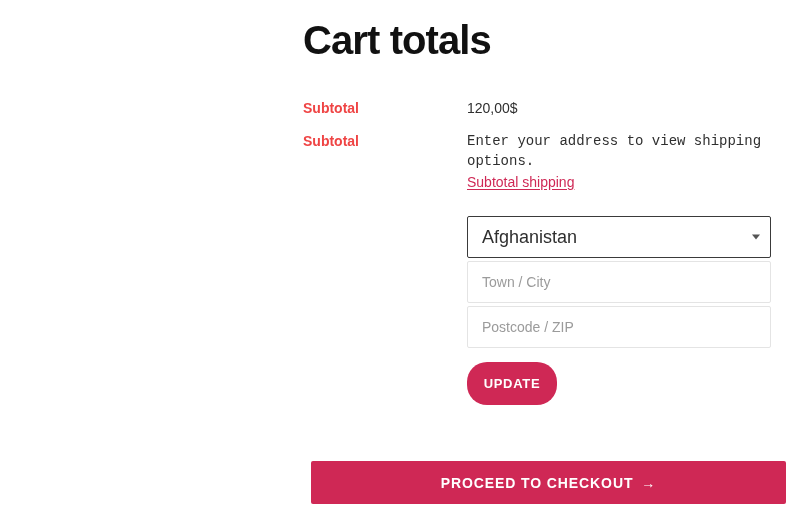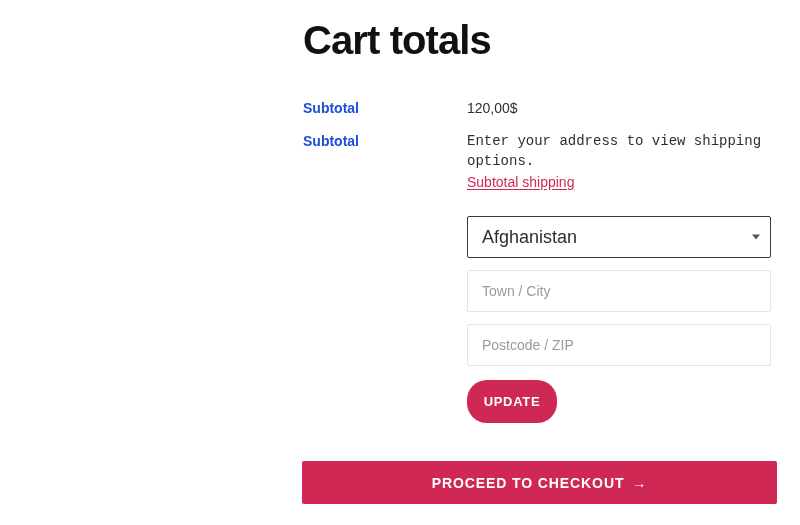--- a/index.html
+++ b/index.html
@@ -50,21 +50,21 @@
   .totals-table td {
     padding: 0;
     text-align: left;
     border: none;
   }
   .totals-table th {
     width: 164px;
     font-size: 14px;
     line-height: 20px;
     font-weight: 700;
-    color: #1d4ed8;
+    color: #ef4444;
     padding-top: 2px;
   }
   .totals-table td {
     font-size: 14px;
     line-height: 20px;
     font-weight: 400;
     color: #2f2f2f;
     padding-top: 2px;
   }
 
@@ -138,21 +138,21 @@
     height: 42px;
     box-sizing: border-box;
     border: 1px solid #e4e4e4;
     border-radius: 2px;
     background: #ffffff;
     padding: 8px 14px;
     font-family: "Liberation Sans", sans-serif;
     font-size: 14px;
     color: #2f2f2f;
     display: block;
-    margin-top: 12px;
+    margin-top: 3px;
     outline: none;
   }
   .field-text::placeholder {
     color: #9b9b9b;
     opacity: 1;
   }
 
   .btn {
     font-family: "Liberation Sans", sans-serif;
     border: none;
@@ -175,21 +175,21 @@
     margin-top: 14px;
     border-radius: 20px;
   }
 
   .totals-table.table-total {
     margin-top: 30px;
   }
 
   .btn-checkout {
     position: absolute;
-    left: 302px;
+    left: 311px;
     top: 461px;
     width: 475px;
     height: 43px;
     font-size: 14px;
     letter-spacing: 0.9px;
   }
   .btn-checkout .arrow {
     margin-left: 8px;
     font-size: 14px;
     line-height: 1;

